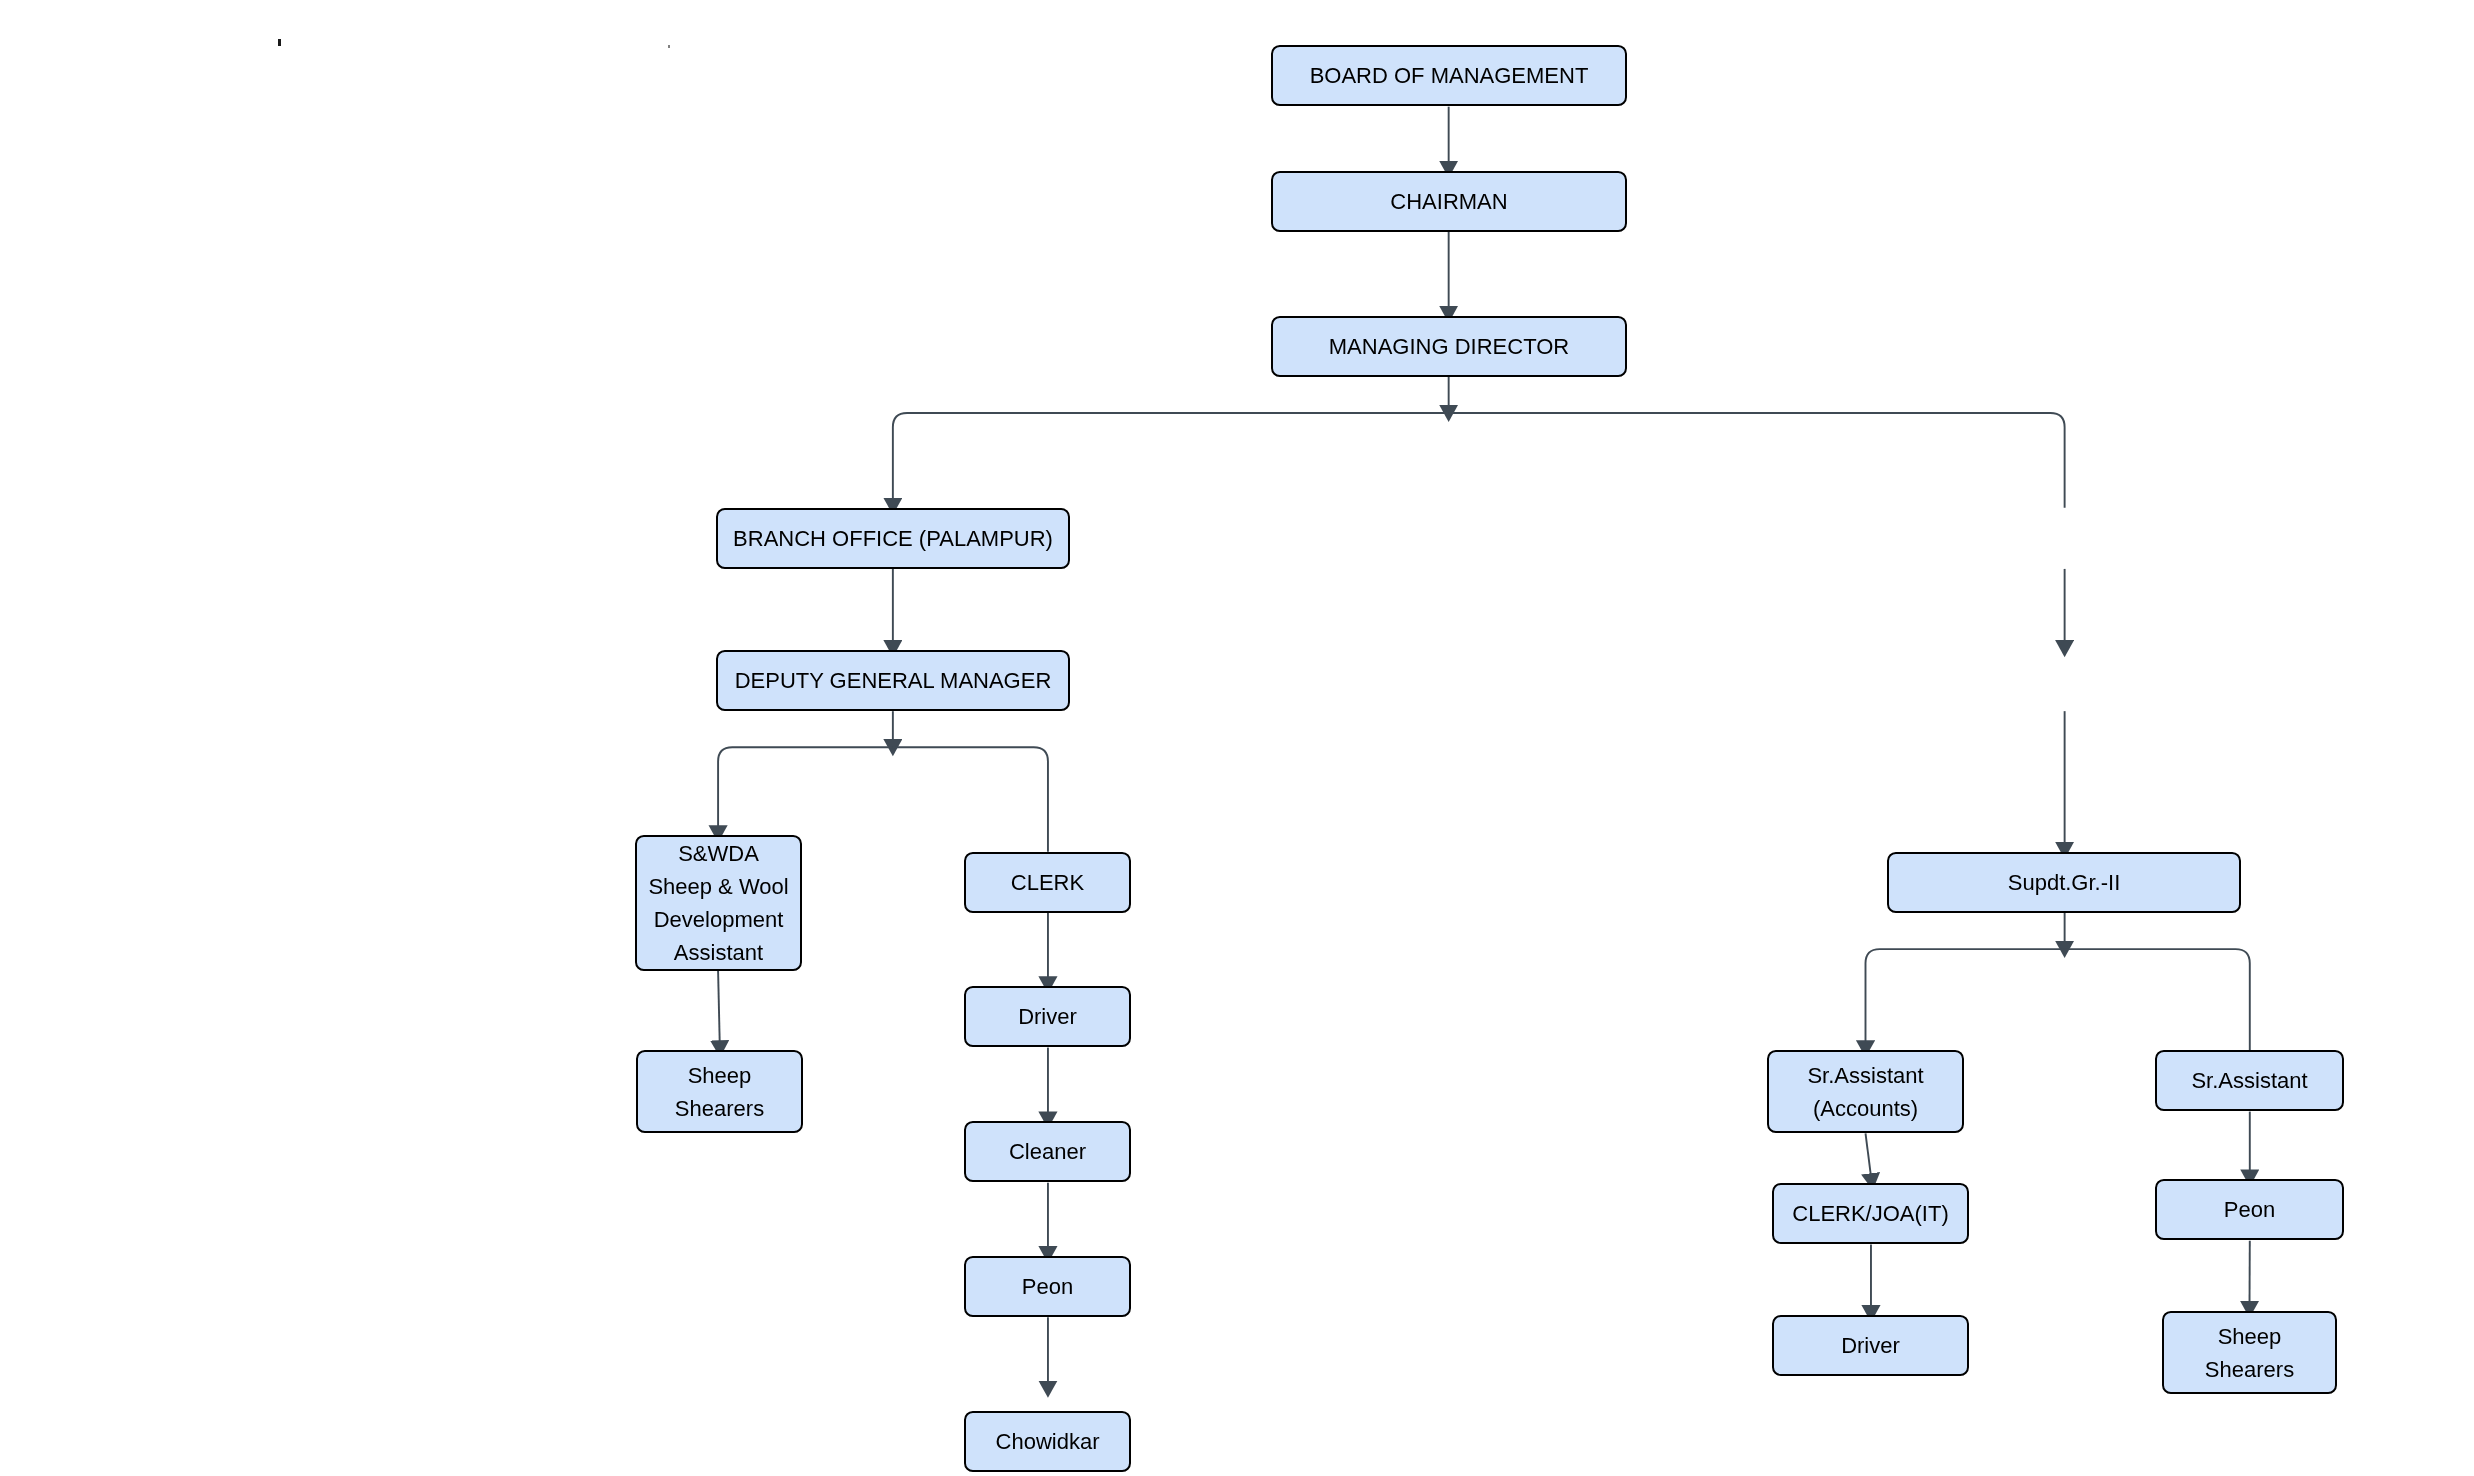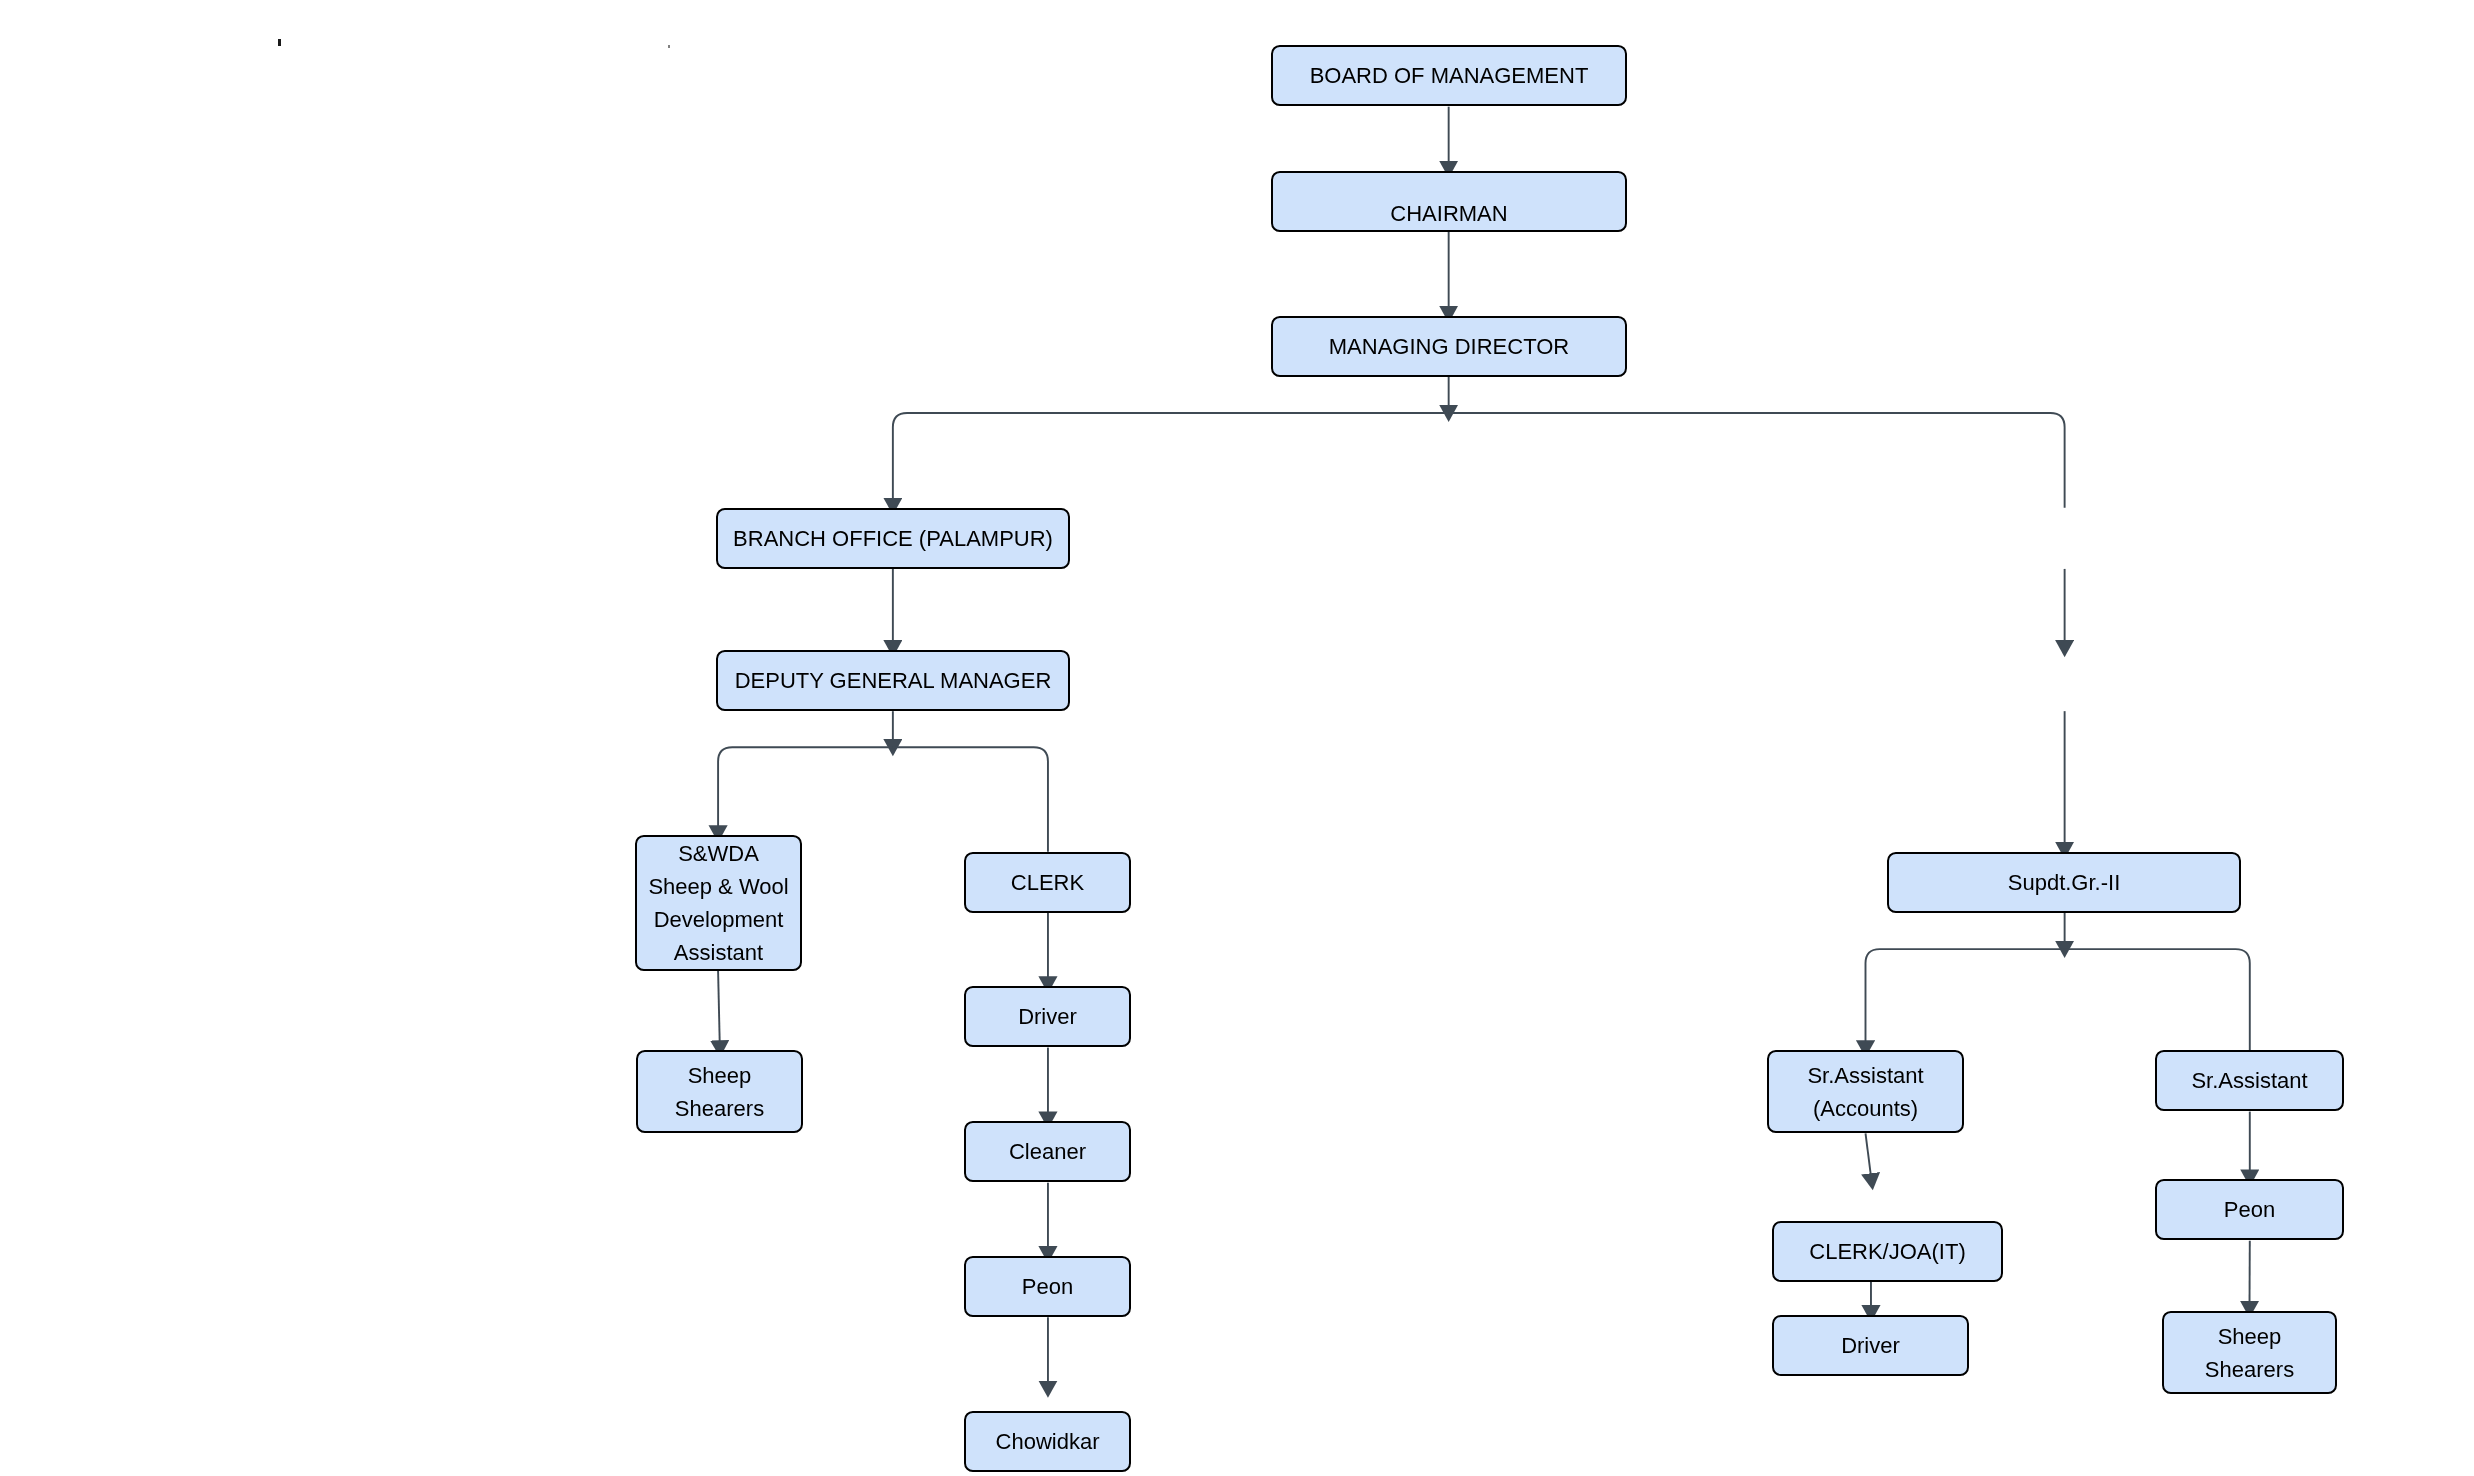--- a/index.html
+++ b/index.html
@@ -82,21 +82,21 @@
       <path d="M1632,1366 L1889.5,1366 Q1915.5,1366 1915.5,1392 L1915.5,1557" fill="none" stroke="#3f4a54" stroke-width="3.5"></path>
       <path d="M3774,1669 L3774,1725" fill="none" stroke="#3f4a54" stroke-width="3.5" marker-end="url(#ah)"></path>
       <path d="M3774,1735 L3436,1735 Q3410,1735 3410,1761 L3410,1907" fill="none" stroke="#3f4a54" stroke-width="3.5" marker-end="url(#ah)"></path>
       <path d="M3774,1735 L4086.5,1735 Q4112.5,1735 4112.5,1761 L4112.5,1920" fill="none" stroke="#3f4a54" stroke-width="3.5"></path>
     </svg>
   <div class="speck" style="left:278px; top:39px; width:2.7px; height:7.1px;"></div>
   <div class="speck" style="left:668px; top:45px; width:2.2px; height:2.7px; opacity:.55;"></div>
 <div class="node" style="left: 1271px; top: 45px; width: 356px; height: 61px; background: rgb(207, 226, 251); border-color: rgb(0, 0, 0);">
       <span class="line">BOARD OF MANAGEMENT</span>
     </div>
-    <div class="node" style="left: 1271px; top: 171px; width: 356px; height: 61px; background: rgb(207, 226, 251); border-color: rgb(0, 0, 0); justify-content: flex-end;">
+    <div class="node" style="left: 1271px; top: 171px; width: 356px; height: 61px; background: rgb(207, 226, 251); border-color: rgb(0, 0, 0);">
       <span class="line">CHAIRMAN</span>
     </div>
     <div class="node" style="left: 1271px; top: 316px; width: 356px; height: 61px; background: rgb(207, 226, 251); border-color: rgb(0, 0, 0);">
       <span class="line">MANAGING DIRECTOR</span>
     </div>
     <div class="node" style="left: 716px; top: 508px; width: 354px; height: 61px; background: rgb(207, 226, 251); border-color: rgb(0, 0, 0);">
       <span class="line">BRANCH OFFICE (PALAMPUR)</span>
     </div>
     <div class="node" style="left: 716px; top: 650px; width: 354px; height: 61px; background: rgb(207, 226, 251); border-color: rgb(0, 0, 0);">
       <span class="line">DEPUTY GENERAL MANAGER</span>
@@ -123,21 +123,21 @@
     <div class="node" style="left: 1767px; top: 1050px; width: 197px; height: 83px; background: rgb(207, 226, 251); border-color: rgb(0, 0, 0);">
       <span class="line">Sr.Assistant</span>
       <span class="line">(Accounts)</span>
     </div>
     <div class="node" style="left: 2155px; top: 1050px; width: 189px; height: 61px; background: rgb(207, 226, 251); border-color: rgb(0, 0, 0);">
       <span class="line">Sr.Assistant</span>
     </div>
     <div class="node" style="left: 964px; top: 1121px; width: 167px; height: 61px; background: rgb(207, 226, 251); border-color: rgb(0, 0, 0);">
       <span class="line">Cleaner</span>
     </div>
-    <div class="node" style="left: 1772px; top: 1183px; width: 231px; height: 61px; background: rgb(207, 226, 251); border-color: rgb(0, 0, 0); margin-top: 38px;">
+    <div class="node" style="left: 1772px; top: 1183px; width: 197px; height: 61px; background: rgb(207, 226, 251); border-color: rgb(0, 0, 0);">
       <span class="line">CLERK/JOA(IT)</span>
     </div>
     <div class="node" style="left: 2155px; top: 1179px; width: 189px; height: 61px; background: rgb(207, 226, 251); border-color: rgb(0, 0, 0);">
       <span class="line">Peon</span>
     </div>
     <div class="node" style="left: 964px; top: 1256px; width: 167px; height: 61px; background: rgb(207, 226, 251); border-color: rgb(0, 0, 0);">
       <span class="line">Peon</span>
     </div>
     <div class="node" style="left: 1772px; top: 1315px; width: 197px; height: 61px; background: rgb(207, 226, 251); border-color: rgb(0, 0, 0);">
       <span class="line">Driver</span>

